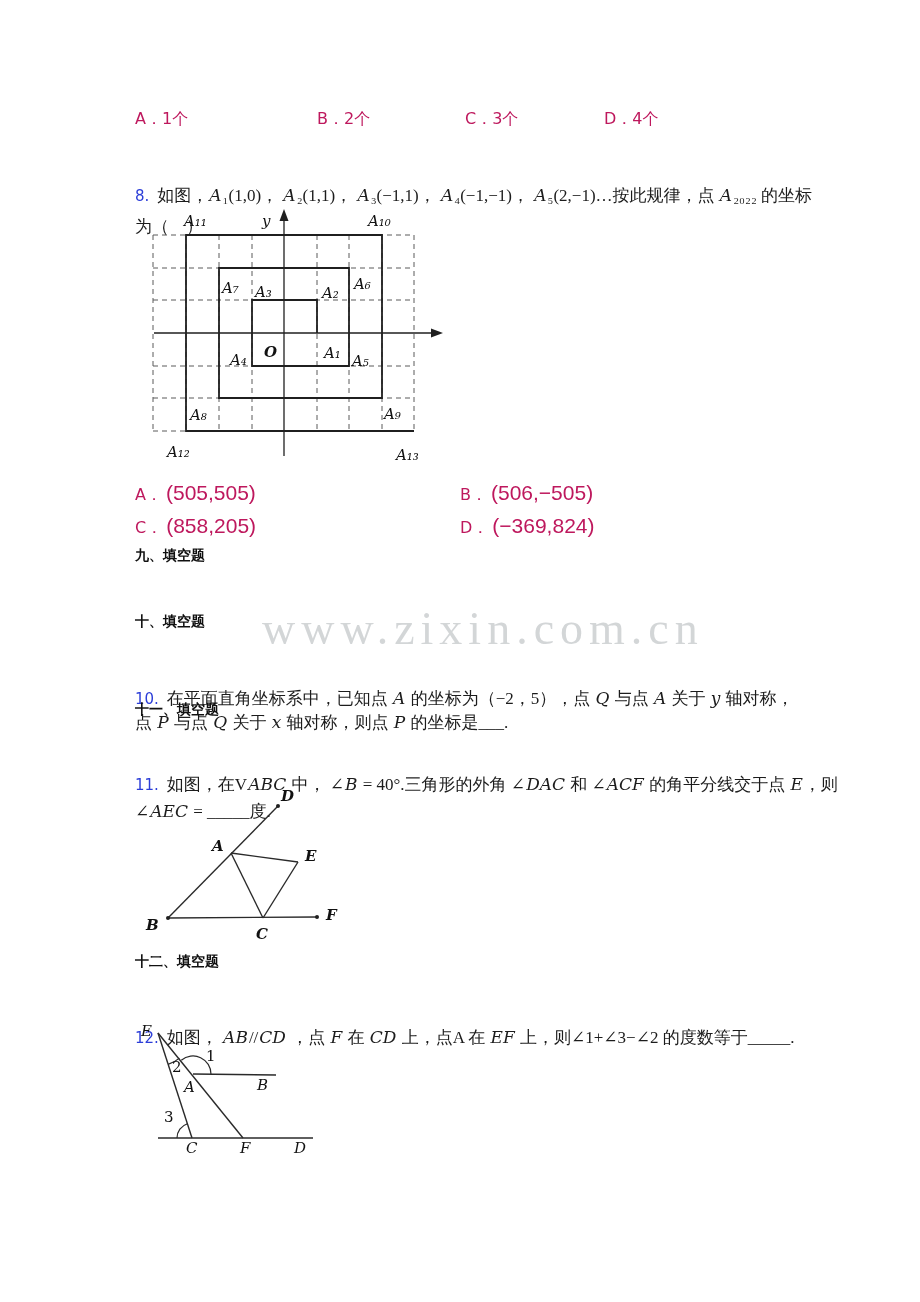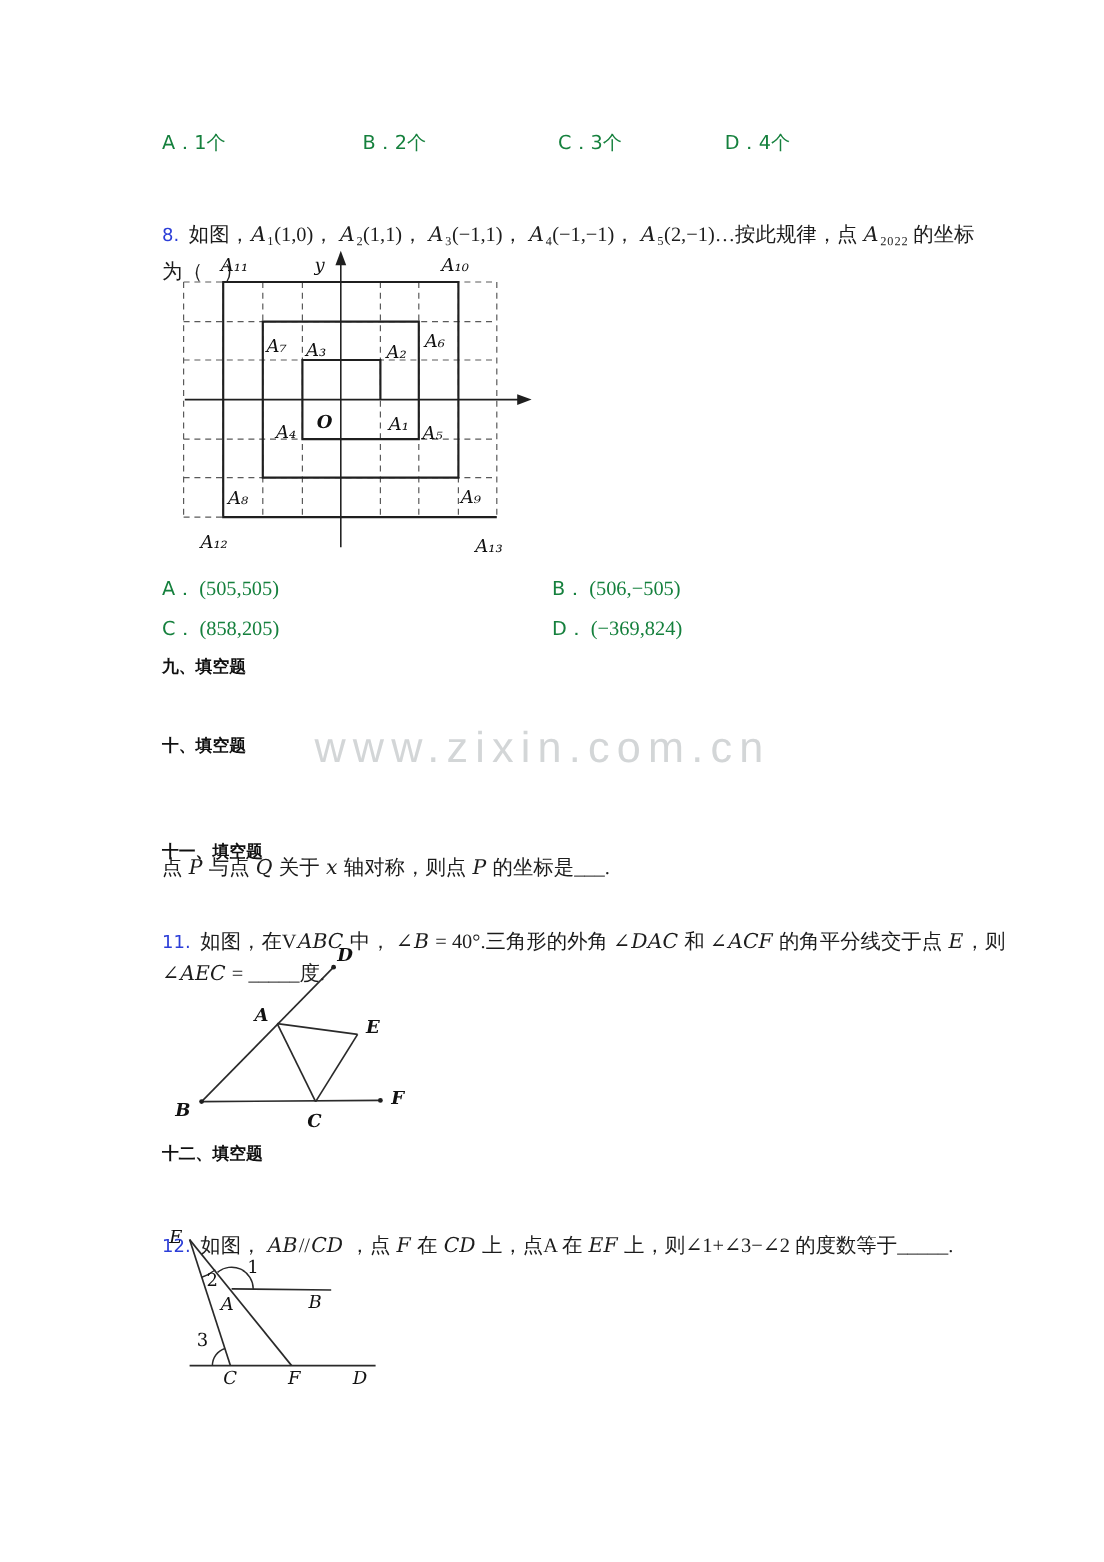--- a/index.html
+++ b/index.html
@@ -2,34 +2,34 @@
 <html style="--question-number-blue: #2c3ed8; --text: #1c1c1c; --watermark-gray: #b9bdc0;"><head>
 <meta charset="utf-8">
 <style>
   html,body{margin:0;padding:0;background:#ffffff;}
   .page{
     position:relative;width:920px;height:1302px;background:#ffffff;
     font-family:"Liberation Serif","DejaVu Serif",serif;color:var(--text,#1c1c1c);
     overflow:hidden;
   }
   .row{position:absolute;left:0;top:0;width:100%;height:26px;}
-  .mcopt{position:absolute;font-family:"DejaVu Sans","Liberation Sans",sans-serif;font-size:16px;color:#15803d;white-space:nowrap;}
+  .mcopt{position:absolute;font-family:"DejaVu Sans","Liberation Sans",sans-serif;font-size:16px;color:#be185d;white-space:nowrap;}
   .optletter{font-family:"DejaVu Sans","Liberation Sans",sans-serif;font-size:16px;margin-right:4px;}
-  .optvalue{font-family:Liberation Serif, serif;font-size:17px;}
+  .optvalue{font-family:Liberation Sans, sans-serif;font-size:21px;}
   .heading{position:absolute;left:135px;font-weight:bold;font-size:14px;color:#101010;white-space:nowrap;z-index:2;}
   .qline{position:absolute;left:135px;font-size:17px;white-space:nowrap;z-index:2;margin-top:42px;}
   .qnum{color:var(--question-number-blue,#2c3ed8);font-family:"DejaVu Sans","Liberation Sans",sans-serif;font-size:15px;margin-right:8px;}
   .qtext i{font-style:italic;font-family:"DejaVu Serif","Liberation Serif",serif;padding:0 1px;}
   .sqrt{display:inline-block;white-space:nowrap;}
   .rsign{display:inline-block;font-size:19px;transform:scaleY(1.12);margin-right:-2px;}
   .rbar{display:inline-block;border-top:1.4px solid #222;padding:0 3px 0 2px;line-height:19px;}
   .watermark{
     position:absolute;left:262px;top:602px;z-index:1;
-    font-family:Liberation Sans, sans-serif;
-    font-size:36px;letter-spacing:6px;color:var(--watermark-gray,#b9bdc0);opacity:.62;white-space:nowrap;
+    font-family:Liberation Serif, serif;
+    font-size:46px;letter-spacing:6px;color:var(--watermark-gray,#b9bdc0);opacity:.62;white-space:nowrap;
   }
   .fig{position:absolute;z-index:2;}
   .grid{stroke:#5a5a5a;stroke-width:1;stroke-dasharray:5 4;fill:none;}
   .axis{stroke:#1f1f1f;stroke-width:1.3;fill:none;}
   .arrowhead{fill:#1f1f1f;stroke:none;}
   .spiral{stroke:#1f1f1f;stroke-width:1.8;fill:none;}
   .fline{stroke:#2a2a2a;stroke-width:1.4;fill:none;}
   .farc{stroke:#2a2a2a;stroke-width:1.2;fill:none;}
   .fdot{fill:#1f1f1f;stroke:none;}
   .flabel{font:italic 15px "DejaVu Serif","Liberation Serif",serif;fill:#111;}
@@ -38,21 +38,21 @@
 </style>
 </head>
 <body>
 
 <div class="page">
 
   <div class="watermark">www.zixin.com.cn</div>
 
   <div class="row" style="top:109px">
     <span class="mcopt" style="left:135px">A．1个</span>
-    <span class="mcopt" style="left:302px">B．2个</span>
+    <span class="mcopt" style="left:317px">B．2个</span>
     <span class="mcopt" style="left:465px">C．3个</span>
     <span class="mcopt" style="left:604px">D．4个</span>
   </div>
 
   <div class="qline" style="top:142px">
     <span class="qnum">8.</span><span class="qtext">如图，<i>A</i>₁(1,0)， <i>A</i>₂(1,1)， <i>A</i>₃(−1,1)， <i>A</i>₄(−1,−1)， <i>A</i>₅(2,−1)…按此规律，点 <i>A</i>₂₀₂₂ 的坐标</span>
   </div>
   <div class="qline" style="top:173px">
     <span class="qtext">为（　）</span>
   </div>
@@ -117,20 +117,23 @@
       <span class="optletter">C．</span><span class="optvalue">(858,205)</span>
     </span>
     <span class="mcopt" style="left:460px">
       <span class="optletter">D．</span><span class="optvalue">(−369,824)</span>
     </span>
   </div>
 
   <div class="heading" style="top:547px">九、填空题</div>
 
   <div class="heading" style="top:613px">十、填空题</div>
+  <div class="qline" style="top:645px">
+    <span class="qnum">10.</span><span class="qtext">在平面直角坐标系中，已知点 <i>A</i> 的坐标为（−2，5），点 <i>Q</i> 与点 <i>A</i> 关于 <i>y</i> 轴对称，</span>
+  </div>
   <div class="qline" style="top:669px">
     <span class="qtext">点 <i>P</i> 与点 <i>Q</i> 关于 <i>x</i> 轴对称，则点 <i>P</i> 的坐标是___.</span>
   </div>
 
   <div class="heading" style="top:701px">十一、填空题</div>
   <div class="qline" style="top:731px">
     <span class="qnum">11.</span><span class="qtext">如图，在V<i>ABC</i> 中， ∠<i>B</i> = 40°.三角形的外角 ∠<i>DAC</i> 和 ∠<i>ACF</i> 的角平分线交于点 <i>E</i>，则</span>
   </div>
   <div class="qline" style="top:758px">
     <span class="qtext">∠<i>AEC</i> = _____度.</span>

